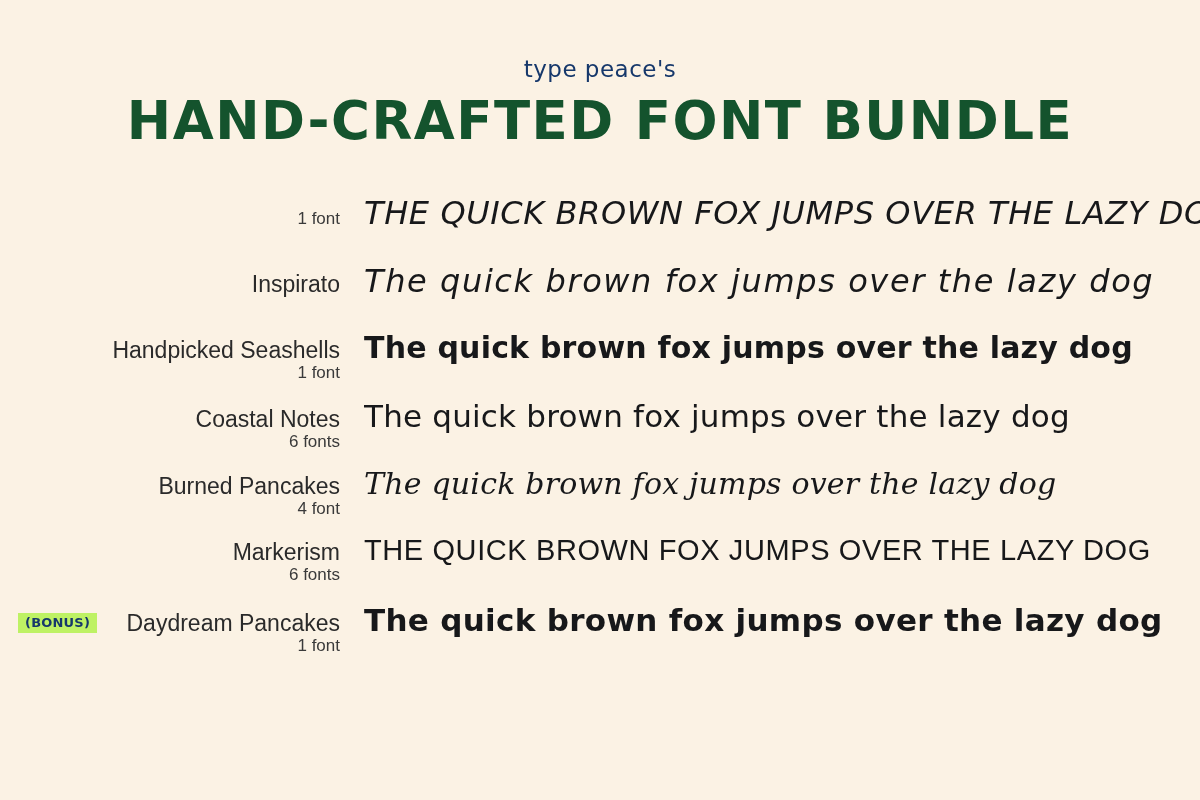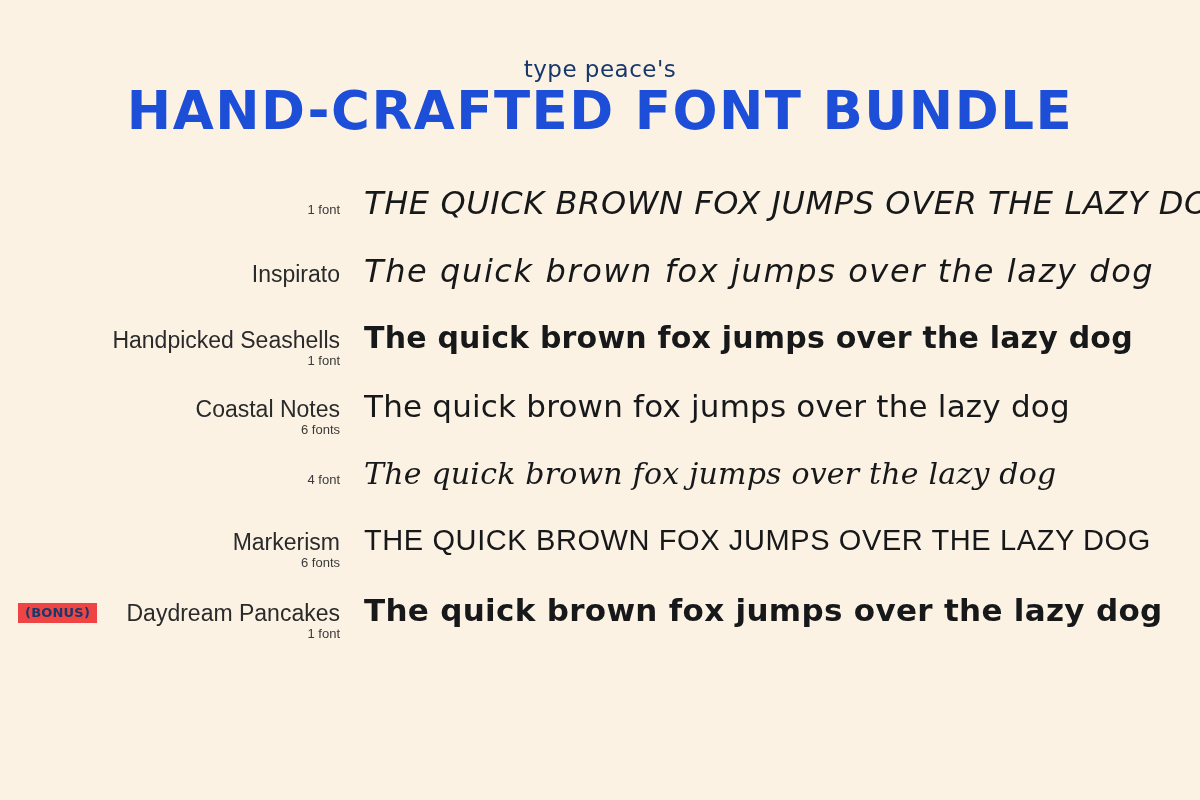--- a/index.html
+++ b/index.html
@@ -26,24 +26,25 @@
     padding-top: 56px;
   }
   .brand {
     font-family: "DejaVu Sans", sans-serif;
     font-size: 23px;
     color: #16386b;
     letter-spacing: 0.5px;
     font-weight: 400;
   }
   .main-title {
+    margin-top: 10px;
     font-family: "DejaVu Sans", sans-serif;
     font-size: 53px;
     font-weight: bold;
-    color: #1d4ed8;
+    color: #14532d;
     letter-spacing: 1.5px;
     line-height: 1.1;
   }
   .badge-wrap {
     margin-top: 18px;
     display: flex;
     justify-content: center;
   }
   .badge {
     background: #aecbd8;
@@ -74,30 +75,30 @@
   }
   .fam-name {
     font-family: "Liberation Sans", sans-serif;
     font-size: 23px;
     color: #2a2a2a;
     line-height: 1.05;
     white-space: nowrap;
   }
   .fam-count {
     font-family: "Liberation Sans", sans-serif;
-    font-size: 13px;
+    font-size: 17px;
     color: #3a3a3a;
     margin-top: 2px;
     line-height: 1.1;
   }
   .bonus-tag {
     position: absolute;
     left: -22px;
     top: 2px;
-    background: #ef4444;
+    background: #bef264;
     color: #16386b;
     font-family: "DejaVu Sans", sans-serif;
     font-size: 13px;
     font-weight: bold;
     padding: 2px 7px 3px 7px;
     letter-spacing: 0.2px;
     white-space: nowrap;
   }
   .sample {
     flex: 1 1 auto;
@@ -188,20 +189,21 @@
     <div class="row">
       <div class="label-col">
         <div class="fam-name">Coastal Notes</div>
         <div class="fam-count">6 fonts</div>
       </div>
       <div class="sample s-coastal">The quick brown fox jumps over the lazy dog</div>
     </div>
 
     <div class="row">
       <div class="label-col">
+        <div class="fam-name">Burned Pancakes</div>
         <div class="fam-count">4 font</div>
       </div>
       <div class="sample s-pancakes">The quick brown fox jumps over the lazy dog</div>
     </div>
 
     <div class="row">
       <div class="label-col">
         <div class="fam-name">Markerism</div>
         <div class="fam-count">6 fonts</div>
       </div>

